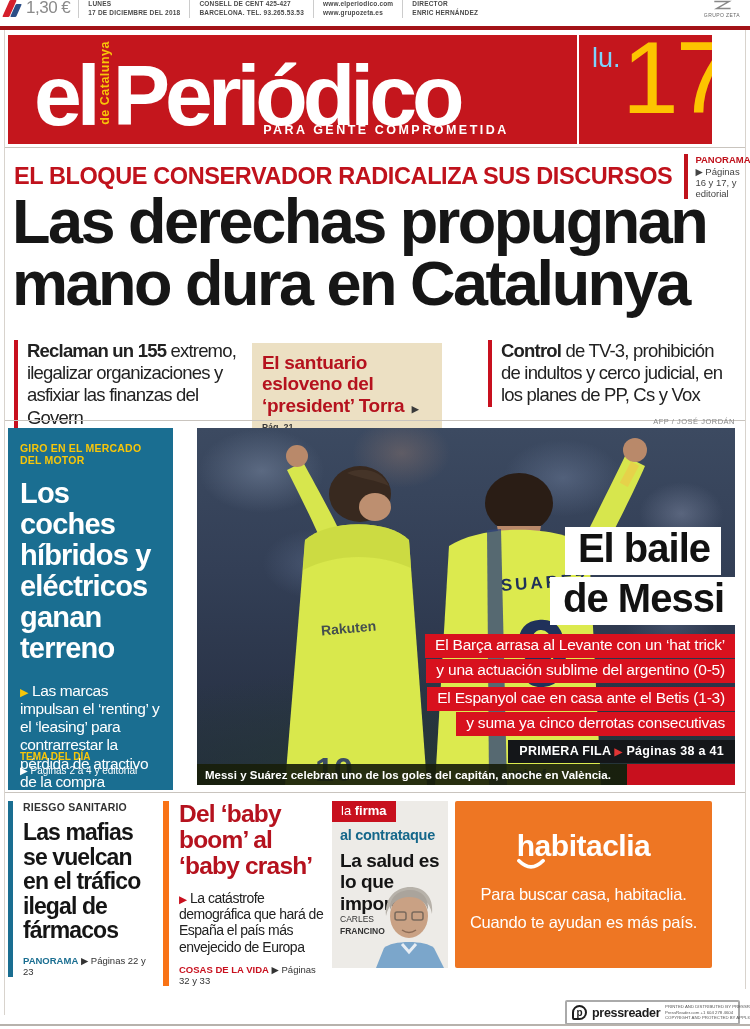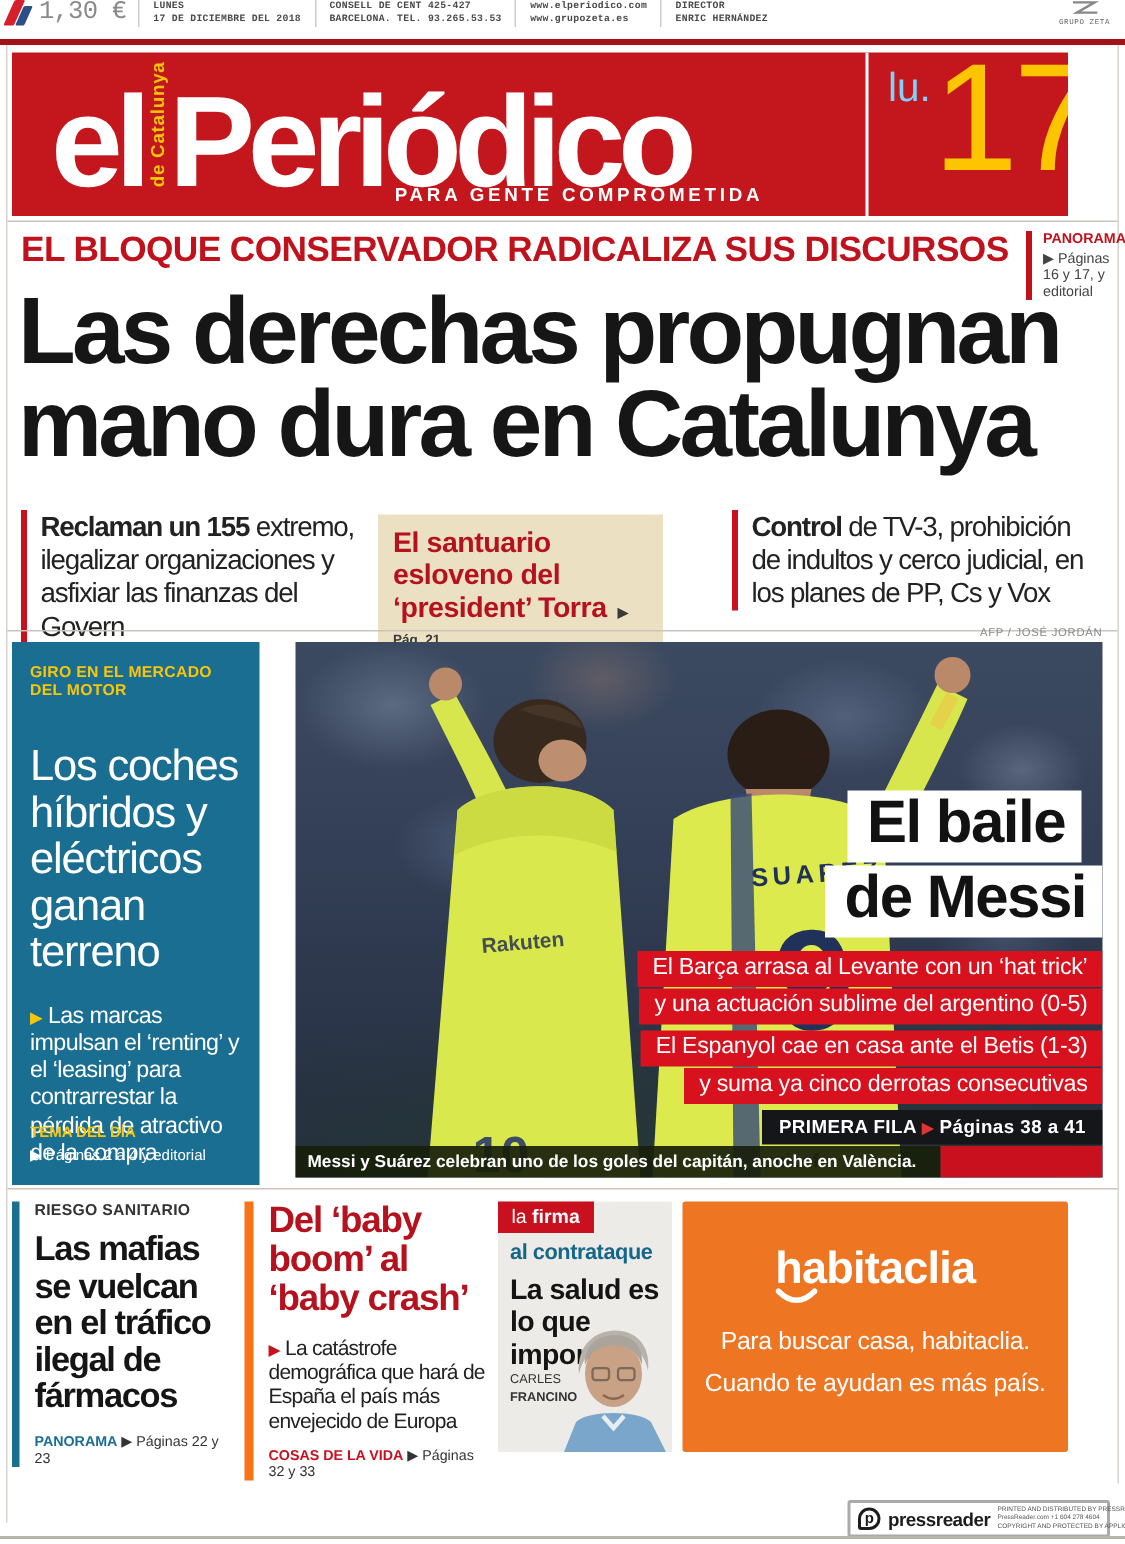--- a/index.html
+++ b/index.html
@@ -7,21 +7,21 @@
   body { font-family:"Liberation Sans", sans-serif; position:relative; }
   #page { position:absolute; inset:0; width:750px; height:1029px; background:#fff; }
   .b { font-weight:bold; }
 
   
   .edge-l { position:absolute; top:30px; bottom:14px; left:4px; width:1px; background:#d8d3cd; }
   .edge-r { position:absolute; top:30px; bottom:40px; right:4px; width:1px; background:#d8d3cd; }
   .rule { position:absolute; left:5px; right:5px; height:1px; background:#c9c4be; }
 
   
-  .topbar { position:absolute; top:0; left:6px; width:738px; height:16px; display:flex; align-items:center;font-family:Liberation Mono, monospace; }
+  .topbar { position:absolute; top:0; left:6px; width:738px; height:16px; display:flex; align-items:center; }
   .tb-price { display:flex; align-items:center; gap:3px; padding-right:8px; }
   .slash { transform:skewX(-24deg); border-radius:1px; }
   .slash-red { width:7px; height:17px; background:#d5202c; }
   .slash-blue { width:6px; height:13px; background:#2c4e86; margin-top:4px; margin-left:-3px; }
   .tb-pricetext { font-size:17px; color:#8a8a8a; letter-spacing:-0.5px; margin-left:4px; }
   .tb-item { border-left:1px solid #ccc; padding:1px 9px; height:20px; display:flex; flex-direction:column; justify-content:center; }
   .tb-line { font-size:6.5px; font-weight:bold; color:#4a4a4a; letter-spacing:0.2px; line-height:1.45; white-space:nowrap; }
   .tb-spacer { flex:1; }
   .tb-zeta { display:flex; flex-direction:column; align-items:center; margin-right:4px; }
   .tb-zeta-label { font-size:5px; color:#666; letter-spacing:0.4px; margin-top:1px; }
@@ -31,40 +31,40 @@
   .masthead { position:absolute; top:35px; left:8px; width:704px; height:109px; background:#c4161d; color:#fff; overflow:hidden; }
   .mh-logo { position:absolute; left:26px; top:0; height:100px; display:flex; align-items:flex-end; }
   .mh-el, .mh-main { font-size:86px; font-weight:bold; letter-spacing:-5px; line-height:0.92; }
   .mh-region { writing-mode:vertical-rl; transform:rotate(180deg); font-size:12.5px; font-weight:bold; color:#f8c609; letter-spacing:0.5px; margin:0 1px 10px 2px; white-space:nowrap; }
   .mh-tagline { position:absolute; left:208px; top:88px; width:340px; text-align:center; font-size:12.5px; font-weight:bold; letter-spacing:2.5px; color:#fff; }
   .mh-divider { position:absolute; top:0; bottom:0; left:569px; width:2px; background:#fff; }
   .mh-day { position:absolute; left:584px; top:8px; font-size:27px; color:#7dd3fc; }
   .mh-num { position:absolute; left:614px; top:-10px; font-size:102px; color:#fdc400; line-height:1.05; letter-spacing:-3px; }
 
   
-  .kicker { position:absolute; top:153px; left:14px; display:flex; align-items:flex-start; gap:12px; }
+  .kicker { position:absolute; top:153px; left:14px; display:flex; align-items:center; gap:12px; }
   .kicker-text { font-size:23.5px; font-weight:bold; color:#c0121c; letter-spacing:-0.4px; white-space:nowrap; }
   .kicker-side { border-left:4px solid #c0121c; padding-left:7px; margin-top:1px; }
   .kicker-section { font-size:9.5px; font-weight:bold; color:#c0121c; }
   .kicker-pages { font-size:9.5px; color:#444; margin-top:1px; }
 
   
   .headline { position:absolute; top:190px; left:12px; width:730px; font-size:63px; font-weight:bold; color:#161616; letter-spacing:-2.5px; line-height:62px; }
 
   
   .deck1 { position:absolute; top:340px; left:14px; width:238px; border-left:4px solid #c8101e; padding-left:9px; font-size:18.5px; line-height:1.2; color:#222; letter-spacing:-0.8px; }
   .deck2 { position:absolute; top:343px; left:252px; width:190px; background:#ece0c3; padding:9px 10px 10px; }
   .deck2-title { font-size:19px; font-weight:bold; color:#b5121e; line-height:1.12; letter-spacing:-0.3px; display:inline; }
   .deck2-pages { font-size:9px; font-weight:bold; color:#3a3a3a; margin-left:3px; }
   .deck3 { position:absolute; top:340px; left:488px; width:240px; border-left:4px solid #c8101e; padding-left:9px; font-size:18.5px; line-height:1.2; color:#222; letter-spacing:-0.8px; }
 
   
   .motor { position:absolute; top:428px; left:8px; width:165px; height:362px; background:#1a6e91; padding:14px 12px 10px; color:#fff; }
   .motor-label { color:#f8c609; font-size:10.5px; font-weight:bold; letter-spacing:0.2px; }
-  .motor-headline { font-size:29px; font-weight:normal; line-height:1.07; letter-spacing:-0.8px; margin-top:30px; }
+  .motor-headline { font-size:29px; font-weight:bold; line-height:1.07; letter-spacing:-0.8px; margin-top:12px; }
   .motor-sub { font-size:15.5px; line-height:1.17; margin-top:18px; letter-spacing:-0.4px; }
   .motor-arrow { color:#f8c609; font-size:11px; }
   .motor-foot { position:absolute; bottom:14px; left:12px; }
   .motor-section { color:#f8c609; font-size:10px; font-weight:bold; }
   .motor-pages { color:#fff; font-size:10px; margin-top:3px; }
 
   
   .credit { position:absolute; top:417px; left:197px; width:538px; text-align:right; font-size:7.5px; color:#888; letter-spacing:0.5px; }
   .photo { position:absolute; top:428px; left:197px; width:538px; height:357px; overflow:hidden;
     background:

